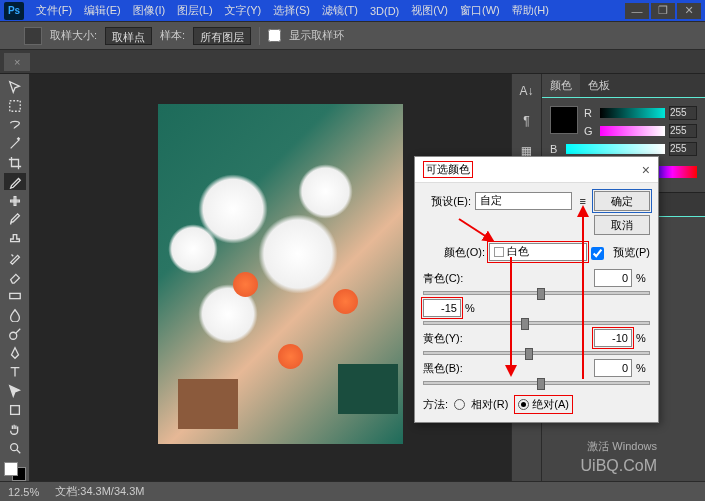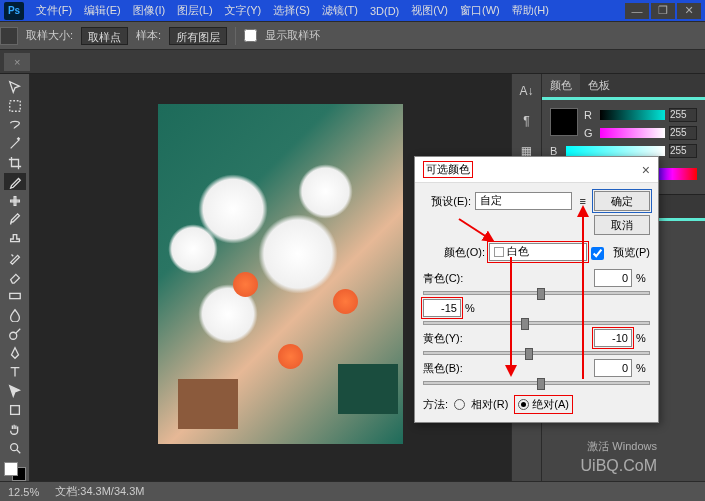--- a/index.html
+++ b/index.html
@@ -2,21 +2,21 @@
 <html><head>
 <meta charset="utf-8">
 <style>
 *{margin:0;padding:0;box-sizing:border-box;font-family:"Microsoft YaHei",sans-serif;font-size:11px;-webkit-font-smoothing:antialiased}
 body{background:#535353;width:705px;height:501px;overflow:hidden;position:relative;color:#ccc}
 .menubar{background:#1d4ed8;height:22px;display:flex;align-items:center;padding:0 4px;border-bottom:1px solid #2a2a2a}
 .ps-logo{width:20px;height:18px;background:#001e36;color:#31a8ff;font-weight:bold;font-size:10px;display:flex;align-items:center;justify-content:center;border-radius:2px;margin-right:6px}
 .menubar span{padding:0 6px;color:#ddd;cursor:default}
 .win-controls{margin-left:auto;display:flex;gap:2px}
 .win-btn{width:24px;height:16px;background:#3f3f3f;display:flex;align-items:center;justify-content:center;color:#aaa}
-.optbar{background:#535353;height:28px;display:flex;align-items:center;padding:4px 0;border-bottom:1px solid #2a2a2a;gap:8px}
+.optbar{background:#535353;height:28px;display:flex;align-items:center;padding:4px 24px;border-bottom:1px solid #2a2a2a;gap:8px}
 .optbar .ico{width:18px;height:18px;background:#3a3a3a;border:1px solid #666}
 .optbar label{color:#ccc}
 .select-sm{background:#3a3a3a;border:1px solid #222;color:#ddd;padding:2px 6px;height:18px}
 .tabbar{background:#3a3a3a;height:24px;display:flex;align-items:center;padding:0 4px;border-bottom:1px solid #222}
 .doc-tab{background:#535353;padding:3px 10px;color:#ddd;display:flex;align-items:center;gap:6px}
 .doc-tab .x{color:#999;cursor:pointer}
 .workspace{display:flex;height:calc(501px - 22px - 28px - 24px - 20px)}
 .toolbox{width:30px;background:#535353;border-right:1px solid #2a2a2a;display:flex;flex-direction:column;align-items:center;padding-top:4px;gap:2px}
 .tool{width:22px;height:20px;display:flex;align-items:center;justify-content:center;color:#ddd;cursor:pointer}
 .tool.active{background:#2a2a2a}
@@ -35,21 +35,21 @@
 .orange{position:absolute;width:25px;height:25px;background:radial-gradient(circle,#ff7a3d,#e8572b);border-radius:50%}
 .orange.o1{left:75px;top:168px}
 .orange.o2{left:120px;top:240px}
 .orange.o3{left:175px;top:185px}
 .pot{position:absolute;width:60px;height:50px;background:#8b5a3c;bottom:15px}
 .pot.p1{left:20px}
 .pot.p2{left:180px;bottom:30px;background:#1a4d3e}
 .iconbar{width:30px;background:#454545;display:flex;flex-direction:column;align-items:center;padding-top:8px;gap:12px;border-left:1px solid #2a2a2a}
 .iconbar div{width:18px;height:18px;color:#ccc;display:flex;align-items:center;justify-content:center;font-size:12px}
 .panels{width:164px;background:#454545;border-left:1px solid #2a2a2a}
-.panel-tabs{display:flex;background:#383838;border-bottom:3px solid #5eead4}
+.panel-tabs{display:flex;background:#383838;border-bottom:1px solid #5eead4}
 .panel-tab{padding:4px 8px;color:#ccc;cursor:pointer}
 .panel-tab.active{background:#454545}
 .color-panel{padding:8px}
 .color-row{display:flex;align-items:center;gap:4px;margin-bottom:4px}
 .color-row .letter{width:12px;color:#ddd}
 .slider-r{flex:1;height:10px;background:linear-gradient(90deg,#000,#00e5d8)}
 .slider-g{flex:1;height:10px;background:linear-gradient(90deg,#f0f,#fff)}
 .slider-b{flex:1;height:10px;background:linear-gradient(90deg,#0ff,#fff)}
 .val-box{width:28px;height:14px;background:#3a3a3a;border:1px solid #222;color:#ddd;text-align:left;font-size:10px}
 .hue-bar{height:12px;margin-top:6px;background:linear-gradient(90deg,#f00,#ff0,#0f0,#0ff,#00f,#f0f,#f00)}

